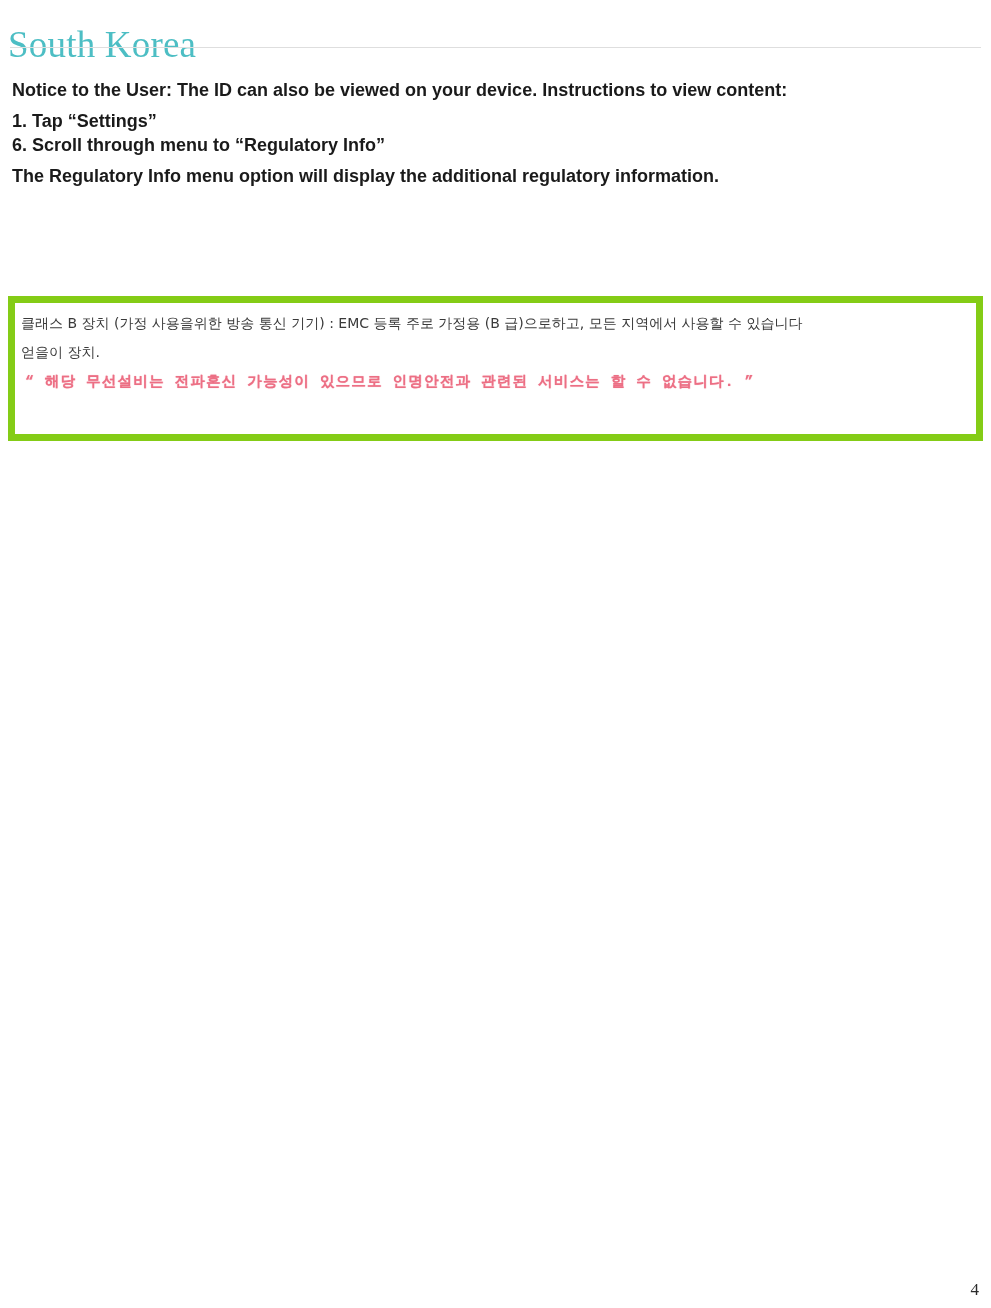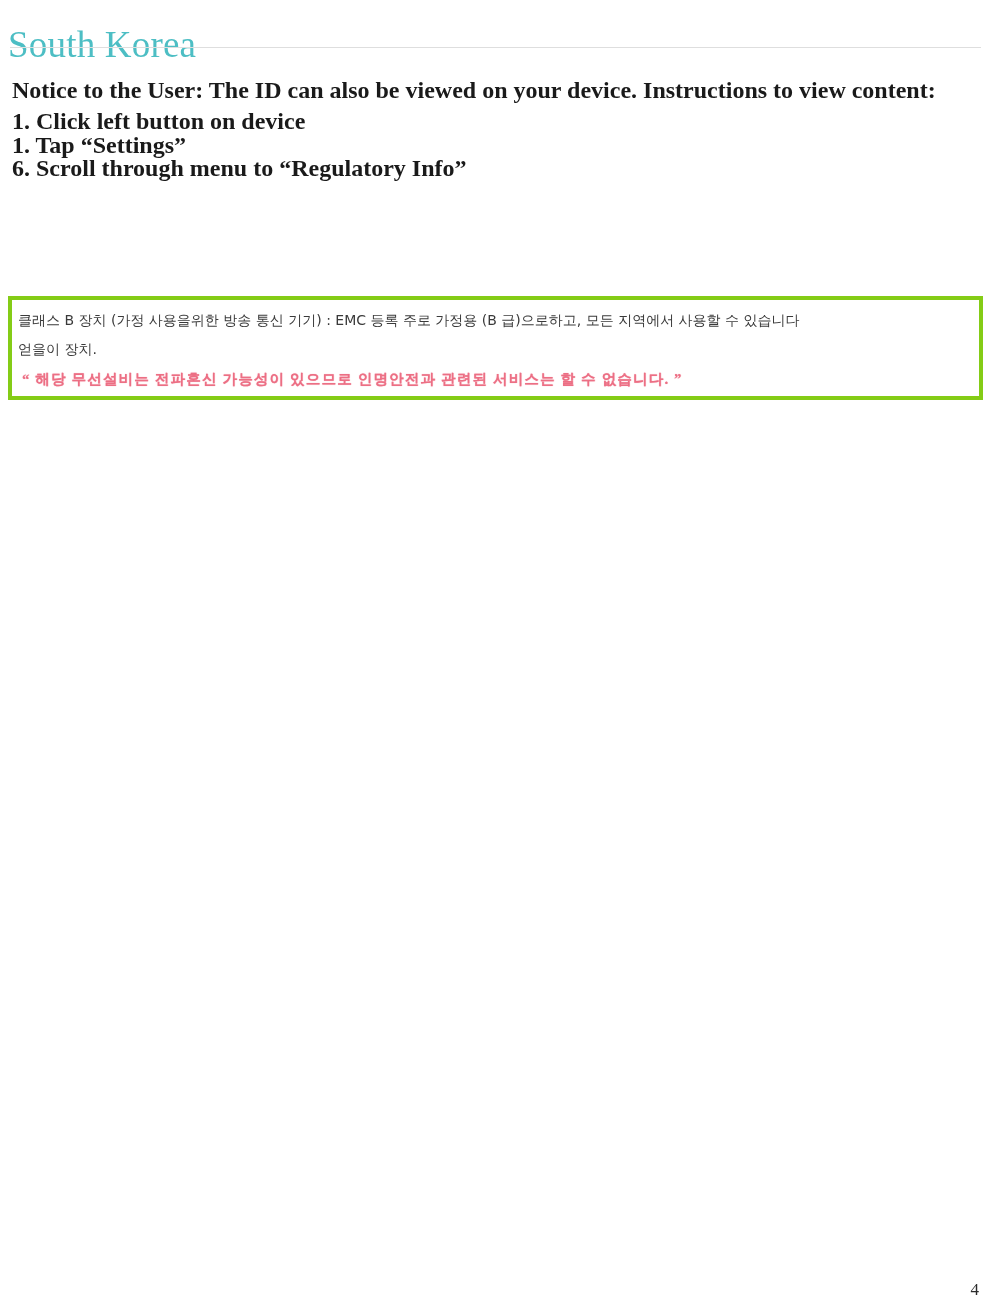--- a/index.html
+++ b/index.html
@@ -47,23 +47,23 @@
 
   
   .notice-block {
     position: absolute;
     left: 12px;
     top: 78px;
     width: 960px;
   }
 
   .notice-line {
-    font-family: Liberation Serif, serif;
+    font-family: Liberation Sans, sans-serif;
     font-weight: bold;
-    font-size: 24px;
+    font-size: 18px;
     line-height: 25px;
     color: #1a1a1a;
     white-space: nowrap;
   }
 
   .notice-line.lead {
     margin-bottom: 7px;
   }
 
   .notice-line.step {
@@ -73,22 +73,22 @@
   .notice-line.tail {
     margin-top: 7px;
   }
 
   
   .ko-box {
     position: absolute;
     left: 8px;
     top: 296px;
     width: 975px;
-    height: 104px;
-    border: 4px solid #84cc16;
+    height: 145px;
+    border: 7px solid #84cc16;
     box-sizing: border-box;
     background: #ffffff;
     overflow: hidden;
   }
 
   .ko-line-1,
   .ko-line-2 {
     position: absolute;
     left: 6px;
     font-family: "DejaVu Sans", "Liberation Sans", sans-serif;
@@ -98,21 +98,21 @@
     white-space: nowrap;
   }
 
   .ko-line-1 { top: 10px; }
   .ko-line-2 { top: 39px; text-align: right; }
 
   .ko-line-3 {
     position: absolute;
     left: 10px;
     top: 68px;
-    font-family: Liberation Serif, serif;
+    font-family: Liberation Mono, monospace;
     font-size: 14.5px;
     font-weight: bold;
     line-height: 22px;
     color: #EC6A80;
     letter-spacing: 1.2px;
     white-space: nowrap;
     text-shadow: 0 0 1px rgba(236,106,128,0.55), 0.5px 0 0 rgba(244,150,165,0.5);
     opacity: 0.96;
   }
 
@@ -132,26 +132,26 @@
 
 <div class="page">
 
   <h1 class="doc-title">South Korea</h1>
 
   <div class="title-rule"></div>
 
   <div class="notice-block">
     <div class="notice-line lead">Notice to the User:  The ID can also be viewed on your device.  Instructions to view content:</div>
 
-    <div class="notice-line step">1. Click left button on device</div>
 
     <div class="notice-line step">1. Tap “Settings”</div>
 
     <div class="notice-line step">6. Scroll through menu to “Regulatory Info”</div>
 
+    <div class="notice-line tail">The Regulatory Info menu option will display the additional regulatory information.</div>
   </div>
 
   <div class="ko-box">
     <div class="ko-line-1">클래스 B 장치 (가정 사용을위한 방송 통신 기기) : EMC 등록 주로 가정용 (B 급)으로하고, 모든 지역에서 사용할 수 있습니다</div>
 
     <div class="ko-line-2">얻을이 장치.</div>
 
     <div class="ko-line-3">“ 해당 무선설비는 전파혼신 가능성이 있으므로 인명안전과 관련된 서비스는 할 수 없습니다. ”</div>
   </div>
 

